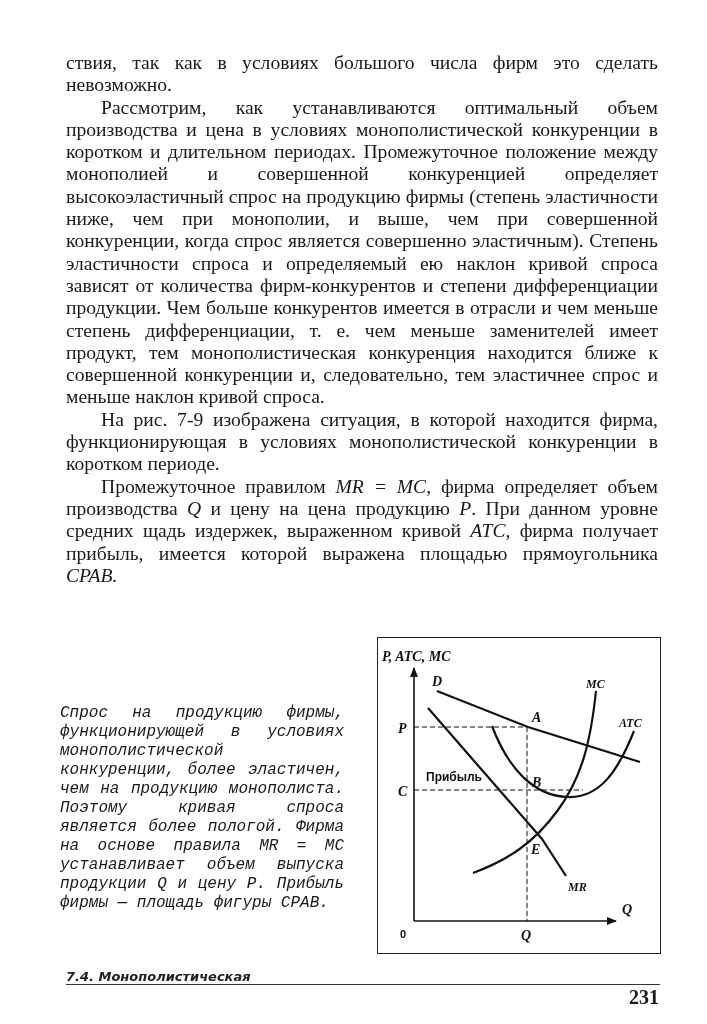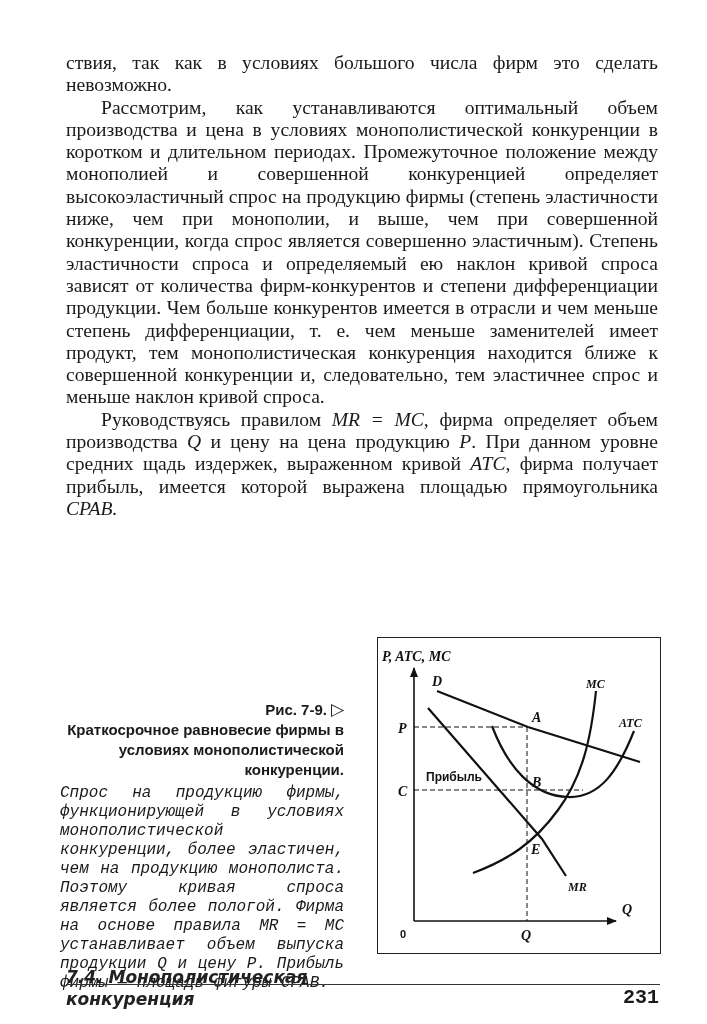--- a/index.html
+++ b/index.html
@@ -28,46 +28,43 @@
   }
   .figure {
     position: absolute; left: 377px; top: 629px; width: 282px; height: 315px;
     border: 1.3px solid #222;
     font-weight: bold;
   }
   .figure svg { position: absolute; left: 0; top: 0; }
   .footer-left {
     position: absolute; left: 66px; top: 958px;
     font-family: "DejaVu Sans", sans-serif; font-style: italic; font-weight: bold;
-    font-size: 17px; line-height: 22px; color: #222;
+    font-size: 13px; line-height: 22px; color: #222;
   }
   .footer-rule { position: absolute; left: 66px; top: 976px; width: 594px; height: 1px; background: #333; }
   .page-num {
     position: absolute; right: 48px; top: 978px;
-    font-family: Liberation Mono, monospace; font-size: 20px; font-weight: bold;
+    font-family: Liberation Serif, serif; font-size: 20px; font-weight: bold;
   }
   svg text { font-family: "Liberation Serif", "DejaVu Serif", serif; font-style: italic; fill: #111; }
   svg text.sans { font-family: "Liberation Sans", "DejaVu Sans", sans-serif; font-style: normal; }
 </style>
 </head>
 <body>
 
 <div class="page">
 
   <div class="body-text">
     <p>ствия, так как в условиях большого числа фирм это сделать невозможно.</p>
     <p class="indent">Рассмотрим, как устанавливаются оптимальный объем производства и цена в условиях монополистической конку­ренции в коротком и длительном периодах. Промежуточное положение между монополией и совершенной конкуренцией определяет высокоэластичный спрос на продукцию фирмы (степень эластичности ниже, чем при монополии, и выше, чем при совершенной конкуренции, когда спрос является совершенно эластичным). Степень эластичности спроса и оп­ределяемый ею наклон кривой спроса зависят от количества фирм-конкурентов и степени дифференциации продукции. Чем больше конкурентов имеется в отрасли и чем меньше степень дифференциации, т. е. чем меньше заменителей имеет продукт, тем монополистическая конкуренция находится ближе к совер­шенной конкуренции и, следовательно, тем эластичнее спрос и меньше наклон кривой спроса.</p>
-    <p class="indent"><span>Руководствуясь правилом </span><i>MR = MC</i><span>, фирма определяет объем производства </span><i>Q</i><span> и цену на цена продукцию </span><i>P</i><span>. При дан­ном уровне средних щадь издержек, выраженном кривой </span><i>ATC</i><span>, фирма получает прибыль, имеется которой выражена площадью прямоугольника </span><i>CPAB.</i></p>
+    <p class="indent">На рис. 7-9 изображена ситуация, в которой находится фирма, функционирующая в условиях монополистической конкуренции в коротком периоде.</p>
+    <p class="indent"><span>Промежуточное правилом </span><i>MR = MC</i><span>, фирма определяет объем производства </span><i>Q</i><span> и цену на цена продукцию </span><i>P</i><span>. При дан­ном уровне средних щадь издержек, выраженном кривой </span><i>ATC</i><span>, фирма получает прибыль, имеется которой выражена площадью прямоугольника </span><i>CPAB.</i></p>
   </div>
 
   <div class="caption-block">
-    <div class="cap-title">
-      <span>Рис. 7-9.</span><span class="tri">▷</span><br>
-      <span>Краткосрочное равновесие фирмы в условиях монополистической конкуренции.</span>
-    </div>
     <div class="cap-text">Спрос на продукцию фирмы, функцио­нирующей в условиях монополистичес­кой конкуренции, более эластичен, чем на продукцию монополиста. Поэтому кривая спроса является более пологой. Фирма на основе правила MR = MC устанавливает объем выпуска продук­ции Q и цену P. Прибыль фирмы — пло­щадь фигуры CPAB.</div>
   </div>
 
   <div class="figure">
     <svg width="282" height="315" viewBox="0 0 282 315">
       <defs>
         <marker id="arr" markerWidth="10" markerHeight="8" refX="9" refY="4" orient="auto" markerUnits="userSpaceOnUse">
           <path d="M0,0 L10,4 L0,8 Z" fill="#111"></path>
         </marker>
       </defs>
@@ -99,18 +96,17 @@
       <text x="154" y="84" font-size="14">A</text>
       <text x="154" y="149" font-size="14">B</text>
       <text x="153" y="216" font-size="14">E</text>
 
       <text class="sans" x="48" y="143" font-size="12">Прибыль</text>
     </svg>
   </div>
 
   <div class="footer-left">
     <div>7.4. Монополистическая</div>
-    <div>конкуренция</div>
   </div>
   <div class="footer-rule"></div>
   <div class="page-num">231</div>
 
 </div>
 
 </body></html>

